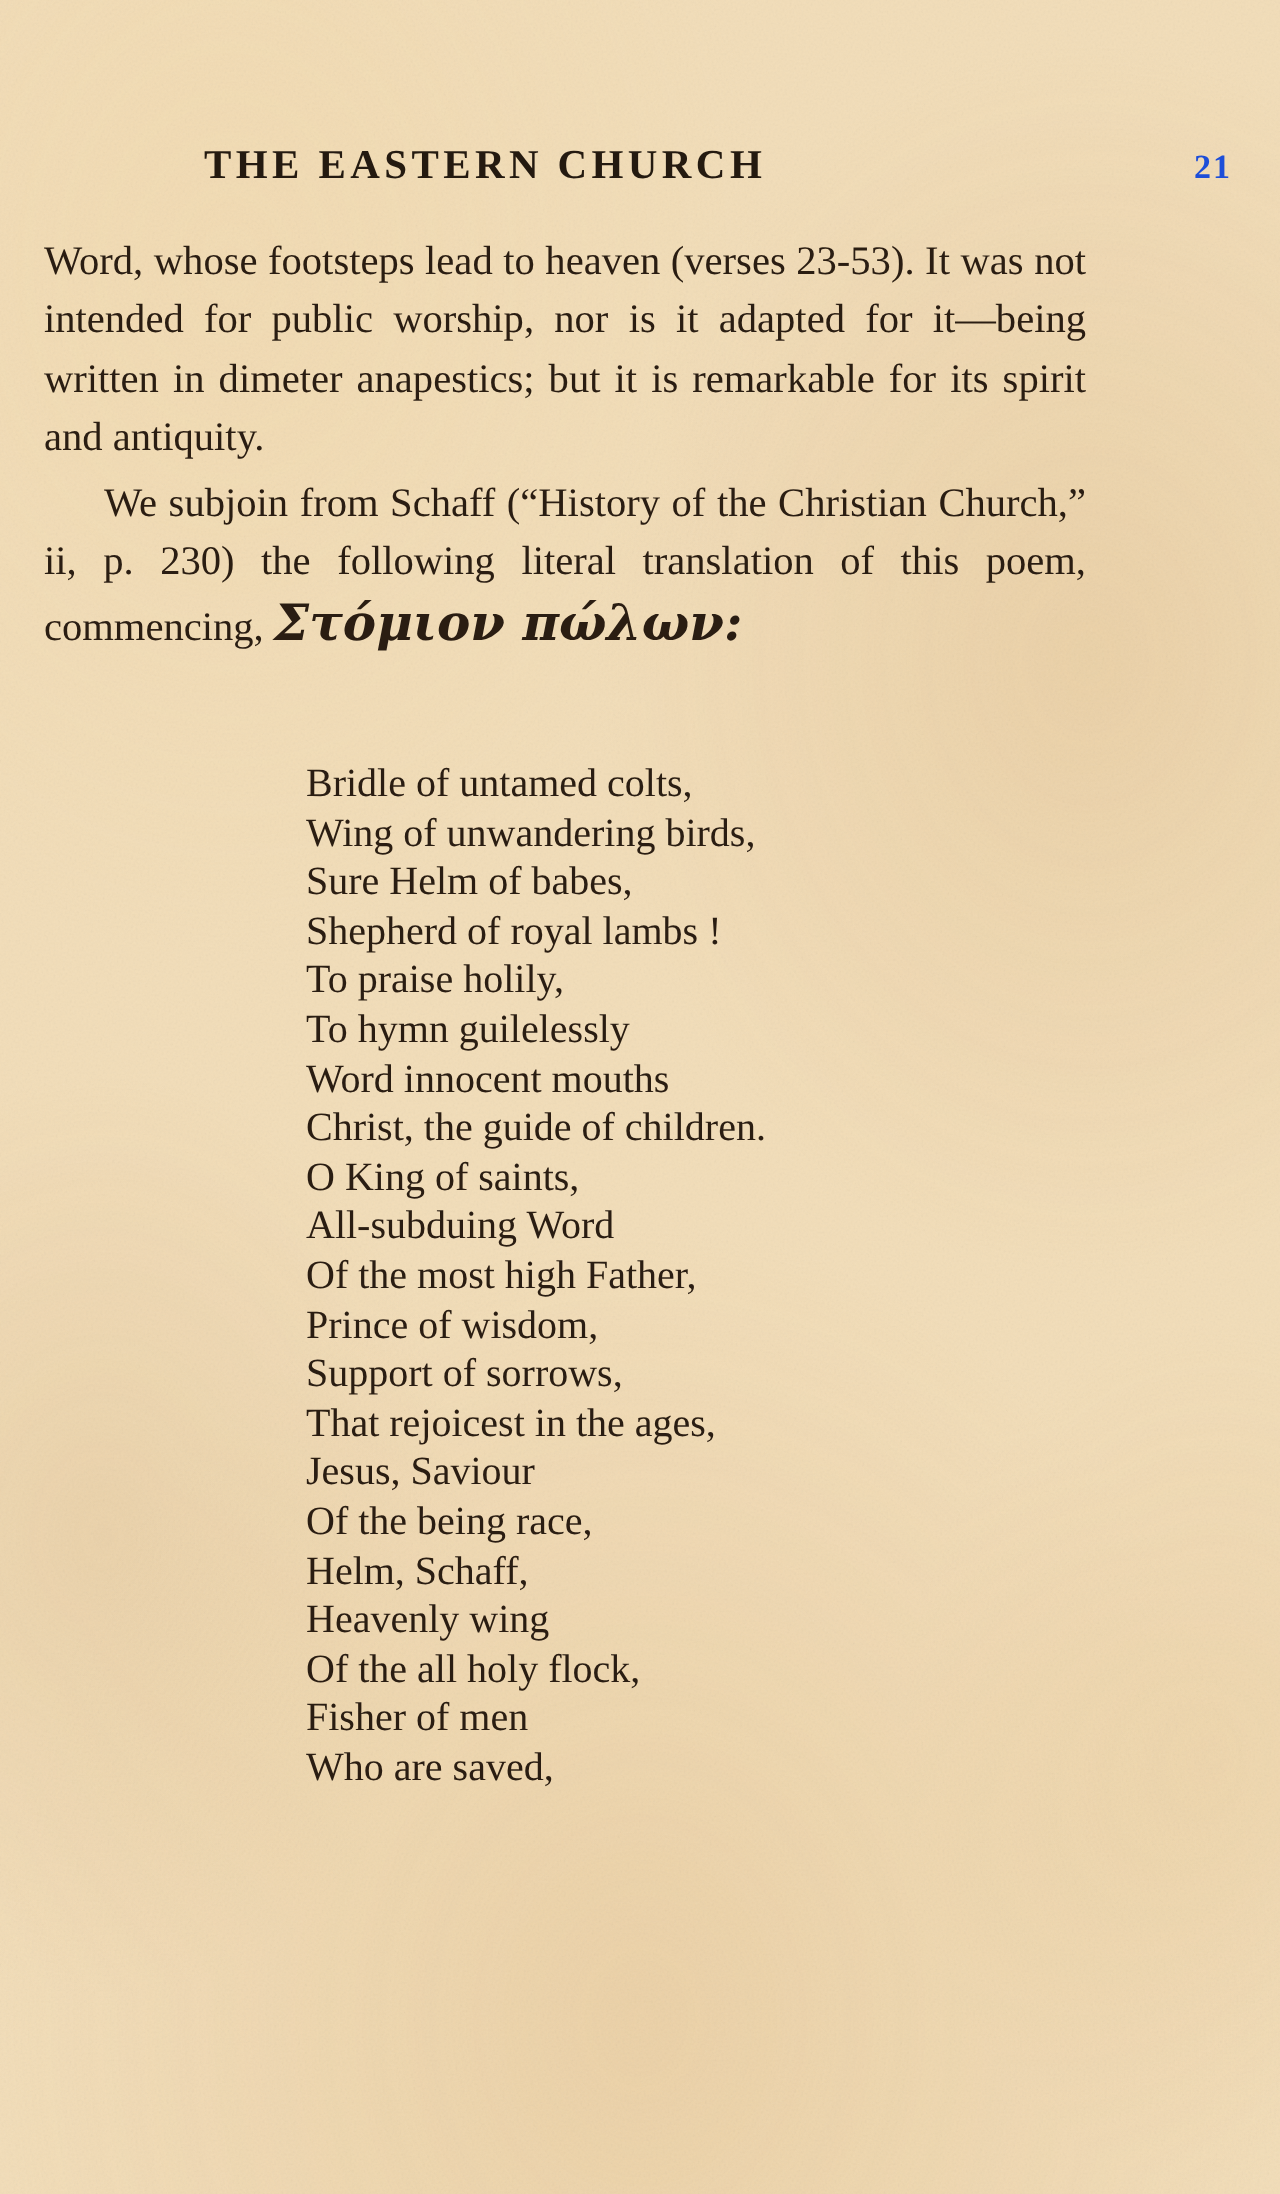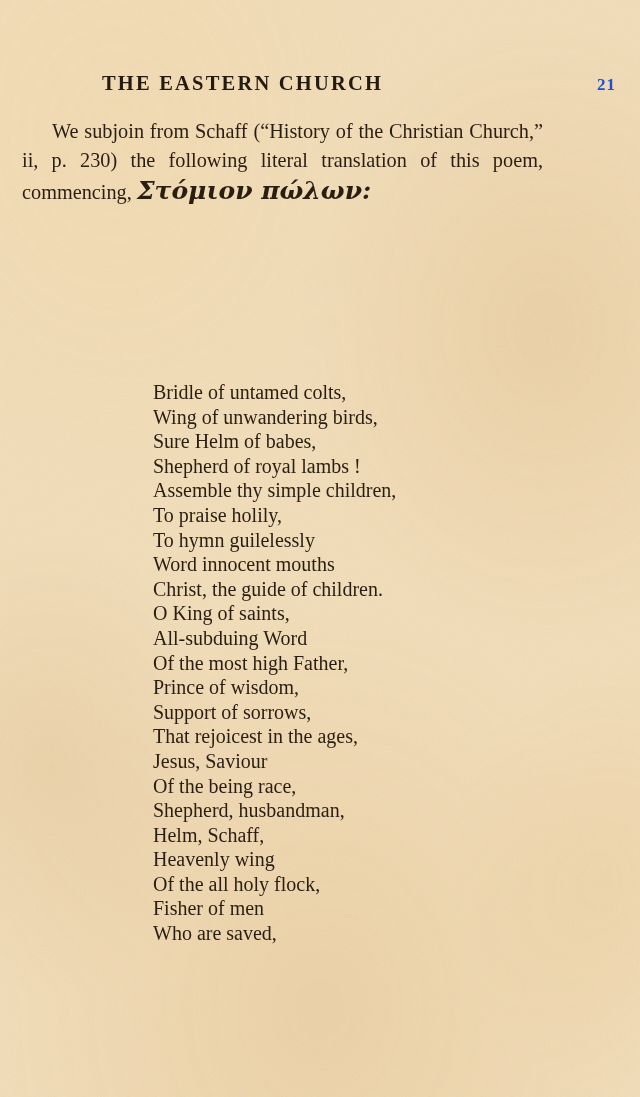--- a/index.html
+++ b/index.html
@@ -132,49 +132,48 @@
     </filter>
     <rect width="640" height="1097" filter="url(#grain)" opacity="0.55"></rect>
   </svg>
 
   <div class="running-head">
     <div class="head-title">THE EASTERN CHURCH</div>
     <div class="folio">21</div>
   </div>
 
   <div class="prose">
+    <p class="para">Word, whose footsteps lead to heaven (verses 23-53).  It was not intended for public worship, nor is it adapted for it—being written in dimeter anapestics; but it is remarkable for its spirit and antiquity.</p>
     <p class="para indent">
       <span>We subjoin from Schaff (“History of the Christian Church,” ii, p. 230) the following literal translation of this poem, commencing, </span><span class="grk">Στόμιον πώλων:</span>
     </p>
   </div>
 
   <div class="verse">
 
     <ul class="stanza">
       <li class="vline">Bridle of untamed colts,</li>
       <li class="vline">Wing of unwandering birds,</li>
       <li class="vline">Sure Helm of babes,</li>
       <li class="vline">Shepherd of royal lambs !</li>
-      <li class="vline">Assemble thy simple children,</li>
       <li class="vline">To praise holily,</li>
       <li class="vline">To hymn guilelessly</li>
       <li class="vline">Word innocent mouths</li>
       <li class="vline">Christ, the guide of children.</li>
     </ul>
 
     <ul class="stanza">
       <li class="vline">O King of saints,</li>
       <li class="vline">All-subduing Word</li>
       <li class="vline">Of the most high Father,</li>
       <li class="vline">Prince of wisdom,</li>
       <li class="vline">Support of sorrows,</li>
       <li class="vline">That rejoicest in the ages,</li>
       <li class="vline">Jesus, Saviour</li>
       <li class="vline">Of the being race,</li>
-      <li class="vline">Shepherd, husbandman,</li>
       <li class="vline">Helm, Schaff,</li>
       <li class="vline">Heavenly wing</li>
       <li class="vline">Of the all holy flock,</li>
       <li class="vline">Fisher of men</li>
       <li class="vline">Who are saved,</li>
     </ul>
 
   </div>
 
 </div>

